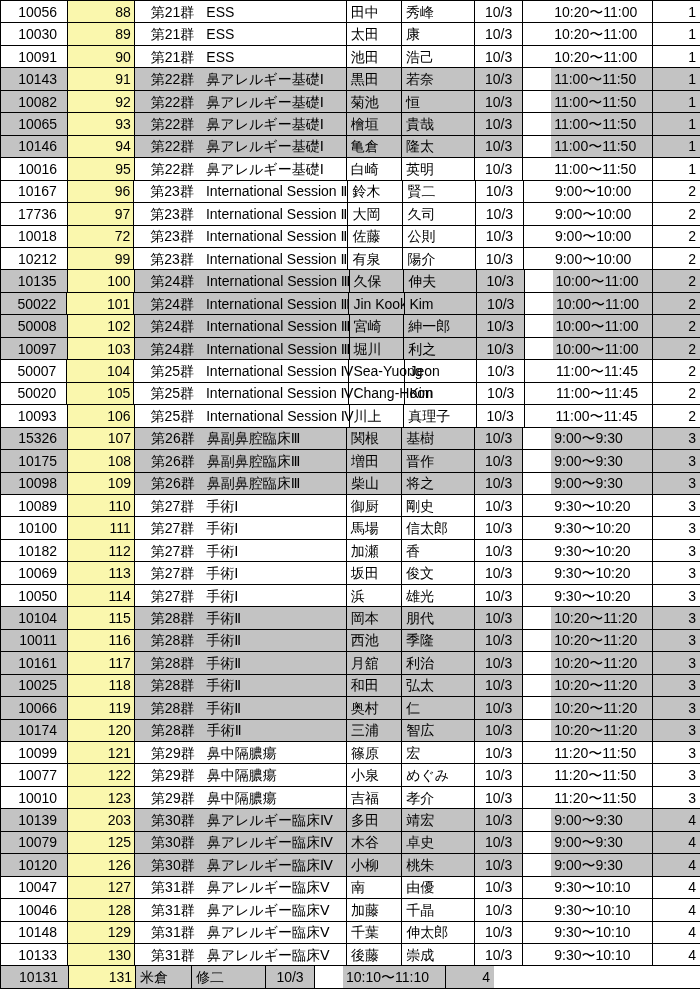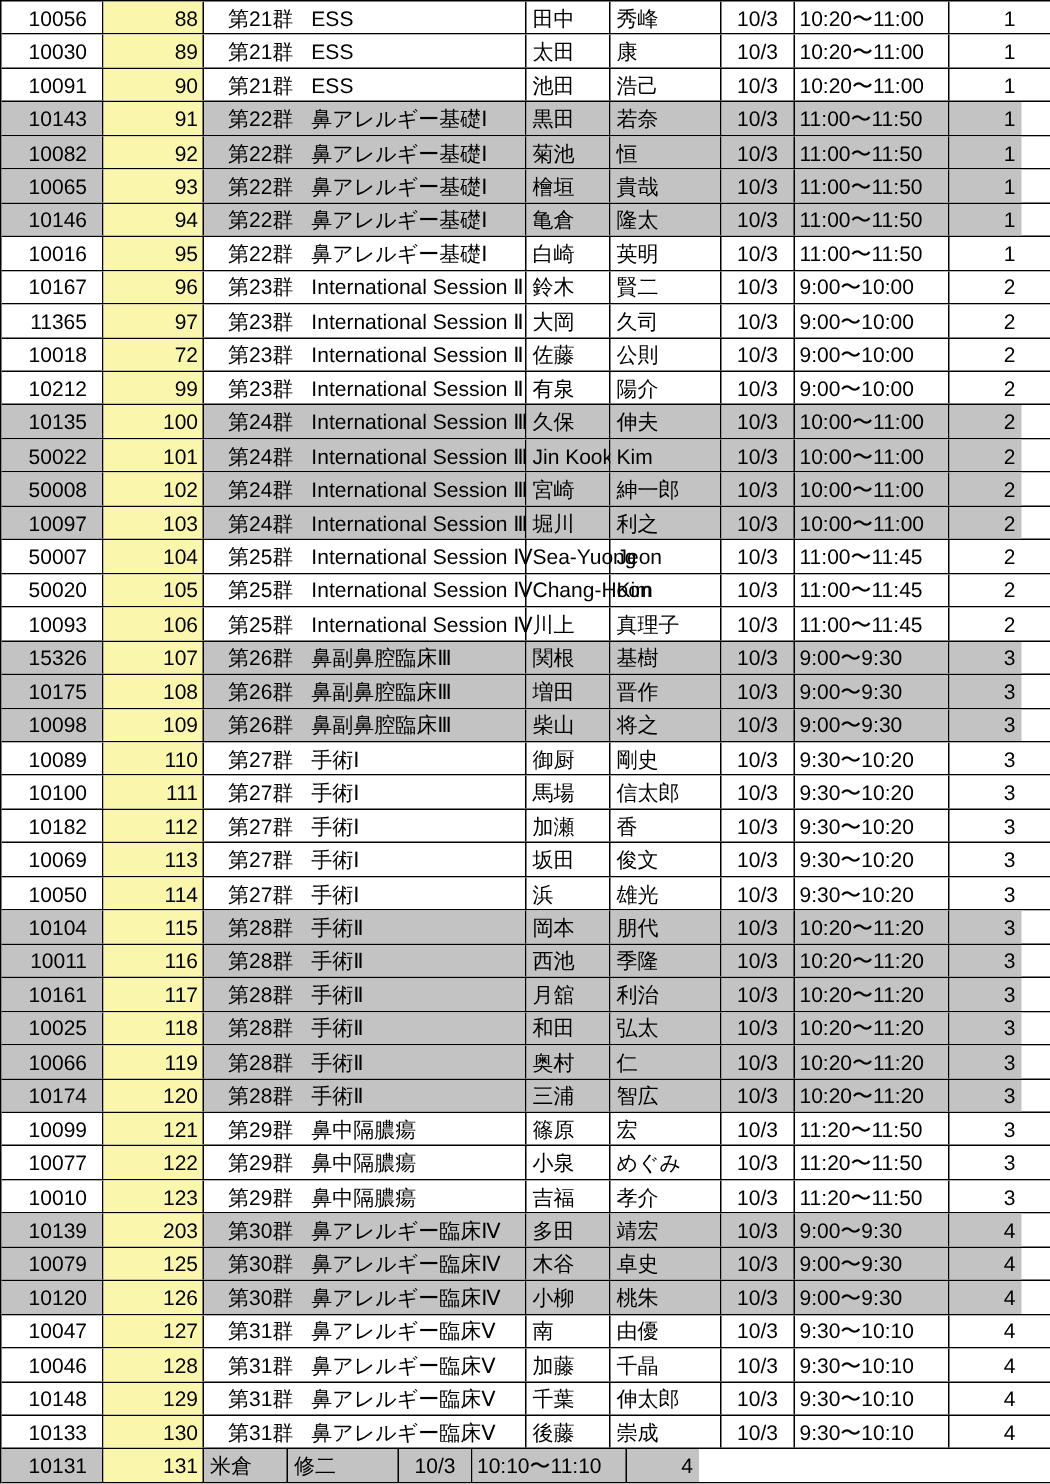--- a/index.html
+++ b/index.html
@@ -32,21 +32,21 @@
     overflow: visible;
     line-height: 1;
   }
   .shaded .cell { background: var(--shade, #C3C3C3); }
   .cell.id   { width: 68px;  justify-content: flex-end; padding-right: 10px; }
   .cell.num  { width: 67px;  justify-content: flex-end; padding-right: 3px; background: var(--hl, #FAF7AD); padding-left: 40px; }
   .cell.grp  { width: 215px; padding-left: 16px; }
   .cell.sur  { width: 56px;  padding-left: 4px; }
   .cell.giv  { width: 74px;  padding-left: 4px; }
   .cell.date { width: 49px;  justify-content: center; }
-  .cell.time { width: 103px; padding-left: 3px; }
+  .cell.time { width: 103px; padding-left: 3px; margin-left: 28px; }
   .cell.room { width: 48px;  justify-content: flex-end; padding-right: 4px; border-right: none; }
   .grp-name { margin-right: 12px; }
 </style>
 </head>
 <body>
 
 <div id="schedule-table">
   <div class="row">
     <div class="cell id">10056</div>
     <div class="cell num">88</div>
@@ -167,21 +167,21 @@
       <span class="sess-name">International Session Ⅱ</span>
     </div>
     <div class="cell sur">鈴木</div>
     <div class="cell giv">賢二</div>
     <div class="cell date">10/3</div>
     <div class="cell time">9:00〜10:00</div>
     <div class="cell room">2</div>
   </div>
 
   <div class="row">
-    <div class="cell id">11365</div>
+    <div class="cell id">17736</div>
     <div class="cell num">97</div>
     <div class="cell grp">
       <span class="grp-name">第23群</span>
       <span class="sess-name">International Session Ⅱ</span>
     </div>
     <div class="cell sur">大岡</div>
     <div class="cell giv">久司</div>
     <div class="cell date">10/3</div>
     <div class="cell time">9:00〜10:00</div>
     <div class="cell room">2</div>

